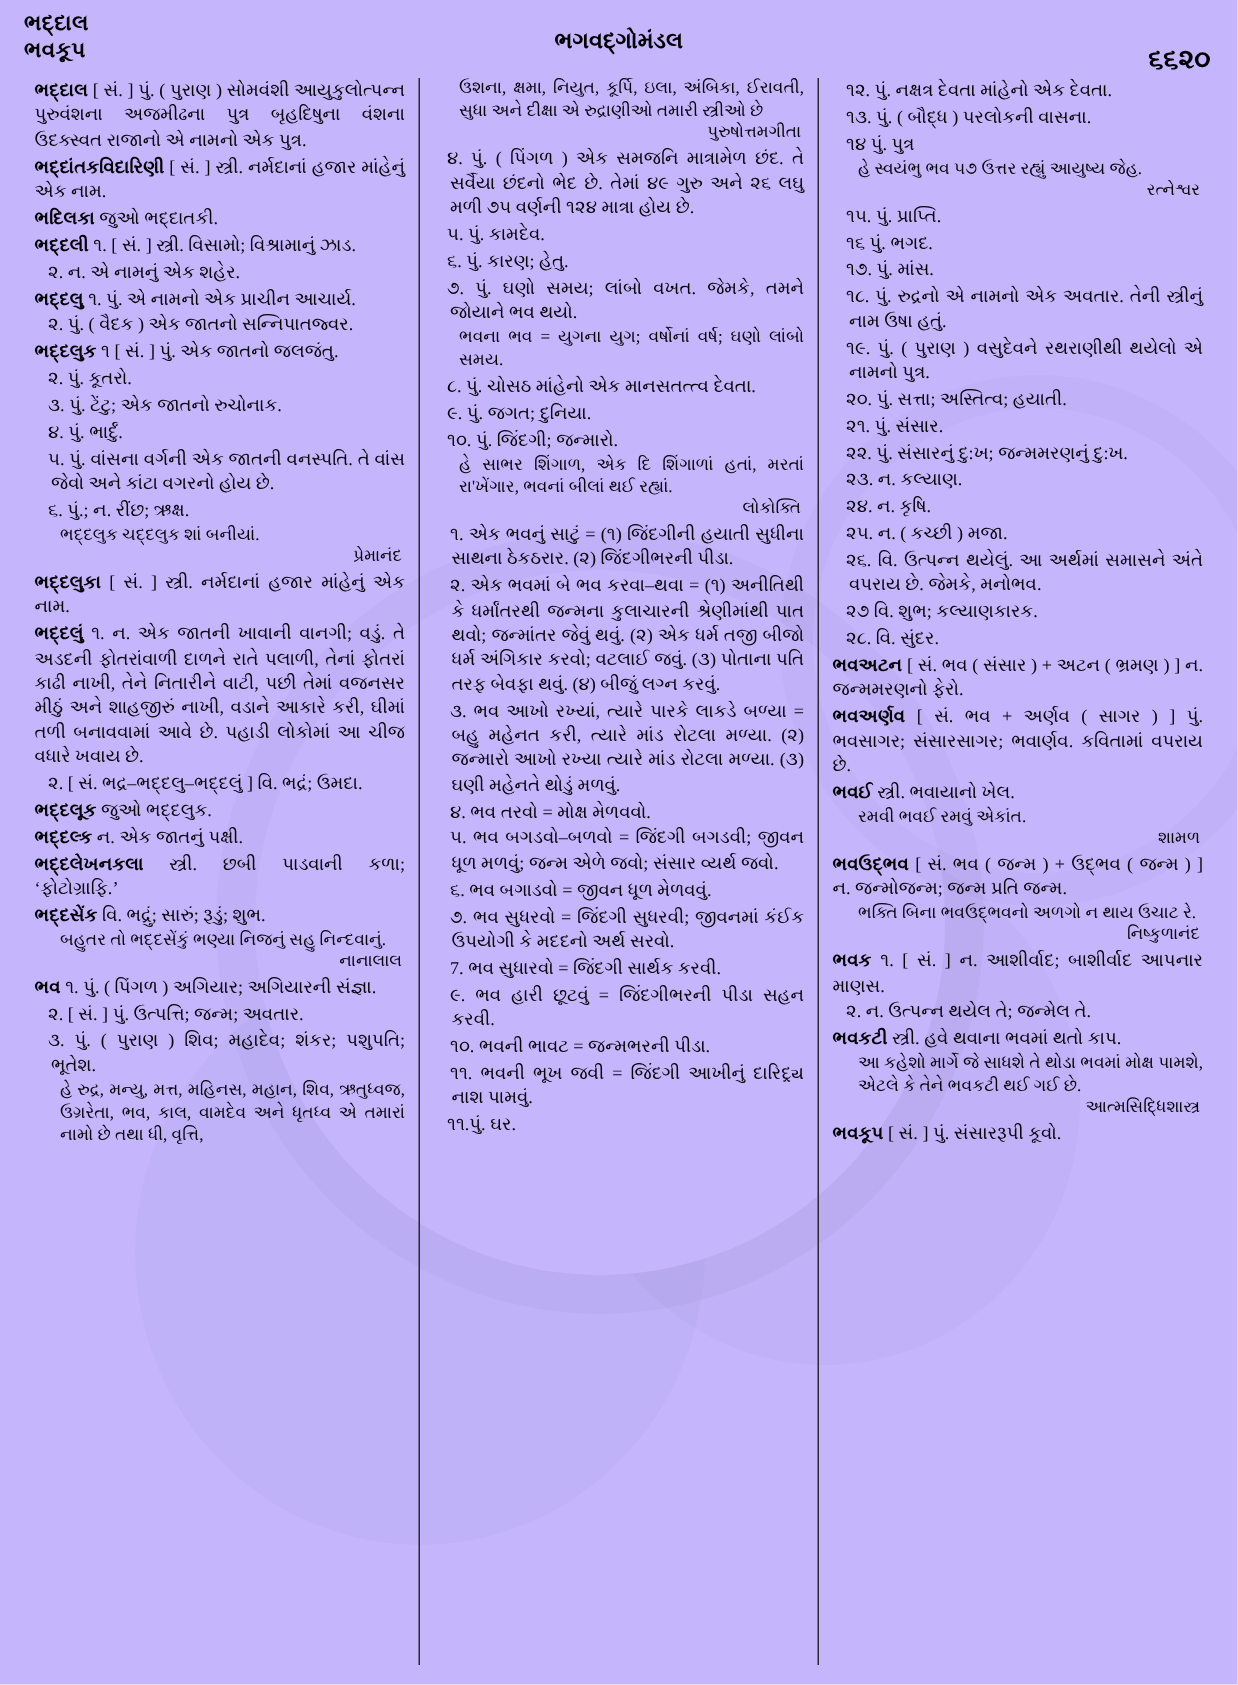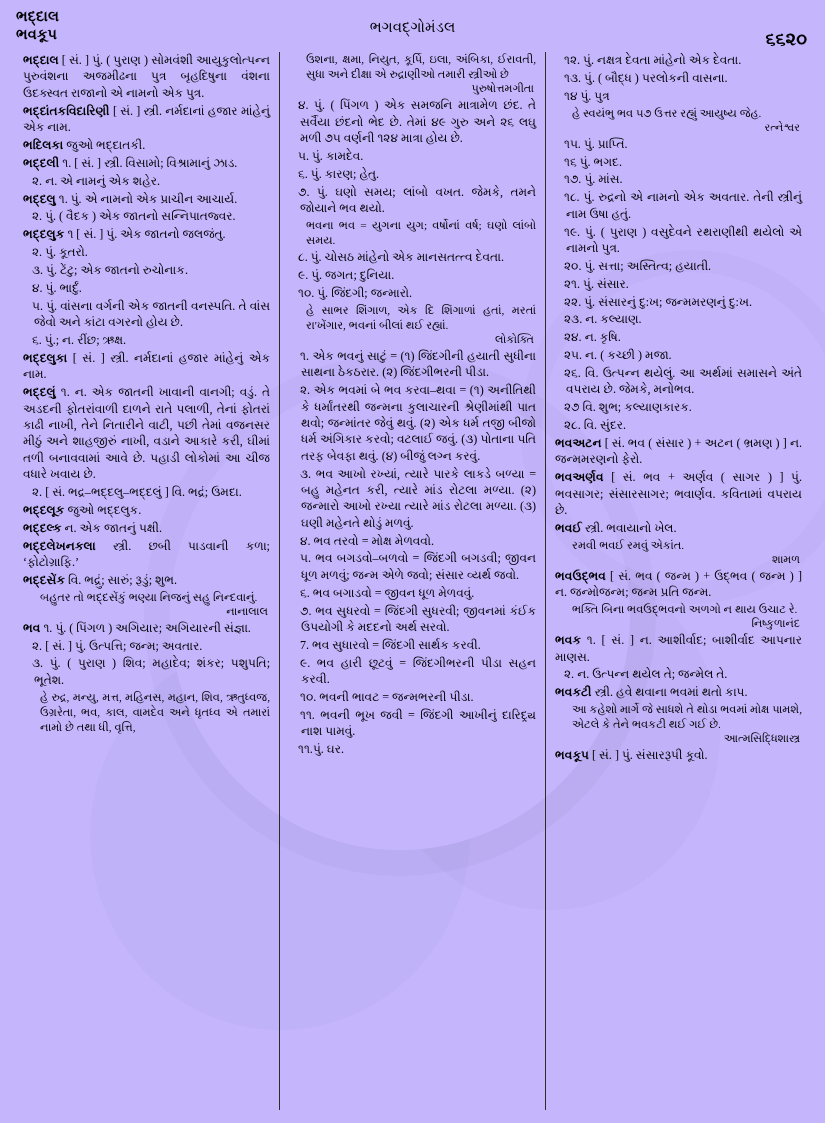--- a/index.html
+++ b/index.html
@@ -64,21 +64,21 @@
     font-size: 14.5px;
     letter-spacing: .2px;
   }
   .hdr-left div { white-space: nowrap; }
   .hdr-center {
     position: absolute;
     left: 0;
     right: 0;
     top: 19px;
     text-align: center;
-    font-weight: normal;
+    font-weight: bold;
     font-size: 15px;
   }
   .hdr-right {
     position: absolute;
     right: 18px;
     top: 29px;
     font-weight: bold;
     font-size: 18px;
   }
 
@@ -152,20 +152,21 @@
         <p class="entry"><span class="hw">ભદ્દલી</span> ૧. [ સં. ] સ્ત્રી. વિસામો; વિશ્રામાનું ઝાડ.</p>
         <p class="sense">૨. ન. એ નામનું એક શહેર.</p>
         <p class="entry"><span class="hw">ભદ્દલુ</span> ૧. પું. એ નામનો એક પ્રાચીન આચાર્ય.</p>
         <p class="sense">૨. પું. ( વૈદક ) એક જાતનો સન્નિપાતજ્વર.</p>
         <p class="entry"><span class="hw">ભદ્દલુક</span> ૧ [ સં. ] પું. એક જાતનો જલજંતુ.</p>
         <p class="sense">૨. પું. કૂતરો.</p>
         <p class="sense">૩. પું. ટેંટુ; એક જાતનો રુચોનાક.</p>
         <p class="sense">૪. પું. ભાર્દું.</p>
         <p class="sense">૫. પું. વાંસના વર્ગની એક જાતની વનસ્પતિ. તે વાંસ જેવો અને કાંટા વગરનો હોય છે.</p>
         <p class="sense">૬. પું.; ન. રીંછ; ઋક્ષ.</p>
+        <p class="quote">ભદ્દલુક ચદ્દલુક શાં બનીયાં.<span class="cite">પ્રેમાનંદ</span></p>
         <p class="entry"><span class="hw">ભદ્દલુકા</span> [ સં. ] સ્ત્રી. નર્મદાનાં હજાર માંહેનું એક નામ.</p>
         <p class="entry"><span class="hw">ભદ્દલું</span> ૧. ન. એક જાતની ખાવાની વાનગી; વડું. તે અડદની ફોતરાંવાળી દાળને રાતે પલાળી, તેનાં ફોતરાં કાઢી નાખી, તેને નિતારીને વાટી, પછી તેમાં વજનસર મીઠું અને શાહજીરું નાખી, વડાને આકારે કરી, ઘીમાં તળી બનાવવામાં આવે છે. પહાડી લોકોમાં આ ચીજ વધારે ખવાય છે.</p>
         <p class="sense">૨. [ સં. ભદ્ર–ભદ્દલુ–ભદ્દલું ] વિ. ભદ્રં; ઉમદા.</p>
         <p class="entry"><span class="hw">ભદ્દલૂક</span> જુઓ ભદ્દલુક.</p>
         <p class="entry"><span class="hw">ભદ્દલ્ક</span> ન. એક જાતનું પક્ષી.</p>
         <p class="entry"><span class="hw">ભદ્દલેખનકલા</span> સ્ત્રી. છબી પાડવાની કળા; ‘ફોટોગ્રાફિ.’</p>
         <p class="entry"><span class="hw">ભદ્દસેંક</span> વિ. ભદ્રું; સારું; રૂડું; શુભ.</p>
         <p class="quote">બહુતર તો ભદ્દસેંકું ભણ્યા નિજનું સહુ નિન્દવાનું.<span class="cite">નાનાલાલ</span></p>
         <p class="entry"><span class="hw">ભવ</span> ૧. પું. ( પિંગળ ) અગિયાર; અગિયારની સંજ્ઞા.</p>
         <p class="sense">૨. [ સં. ] પું. ઉત્પત્તિ; જન્મ; અવતાર.</p>

